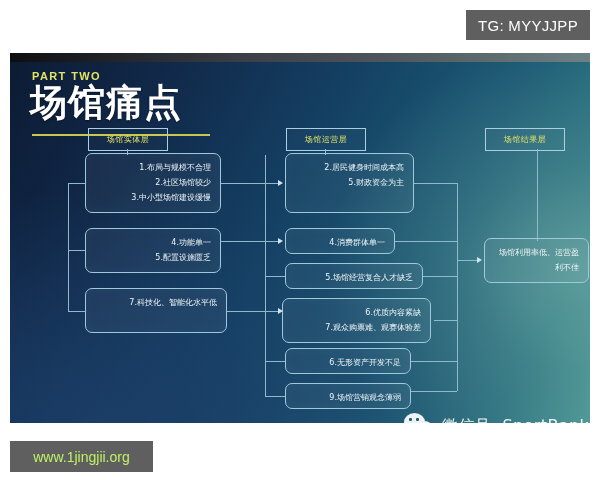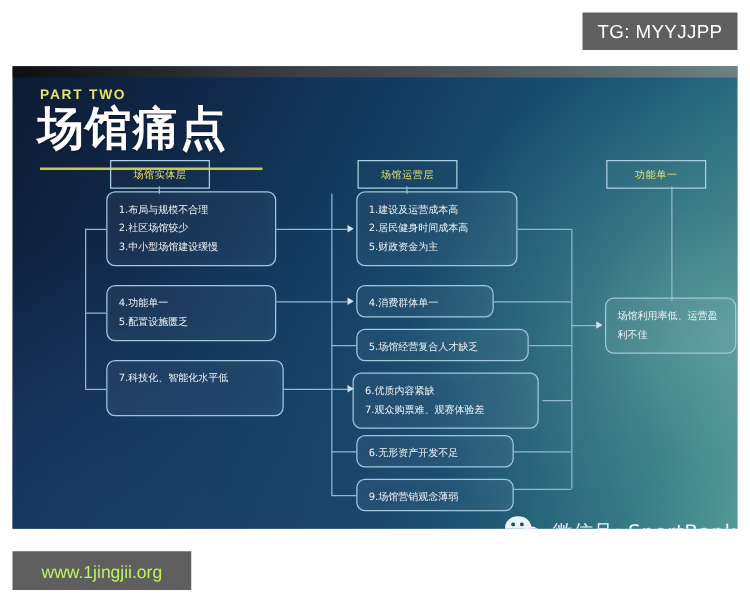--- a/index.html
+++ b/index.html
@@ -1,19 +1,19 @@
 <!DOCTYPE html>
 <html><head>
 <meta charset="utf-8">
 <style>
   html,body{margin:0;padding:0;background:#ffffff;}
   body{width:600px;height:480px;overflow:hidden;
        font-family:"Liberation Sans","DejaVu Sans",sans-serif;}
 
-  .page{position:relative;width:600px;height:480px;background:#fff;}
+  .page{position:relative;width:600px;height:480px;background:#fff;text-align:right;}
 
   
   .tg-tag{position:absolute;left:466px;top:10px;width:124px;height:30px;
           background:#5f5f5f;color:#fff;font-size:15px;letter-spacing:.3px;
           display:flex;align-items:center;justify-content:center;}
 
   
   .slide{position:absolute;left:10px;top:53px;width:580px;height:370px;
          overflow:hidden;
          background:
@@ -98,41 +98,40 @@
   <div class="tg-tag">TG: MYYJJPP</div>
 
   <div class="slide">
 
     <div class="part-two">PART TWO</div>
     <div class="main-title">场馆痛点</div>
     <div class="title-rule"></div>
 
     <div class="col-head ch2">场馆运营层</div>
     <div class="col-head ch1">场馆实体层</div>
-    <div class="col-head ch3">功能单一</div>
+    <div class="col-head ch3">场馆结果层</div>
 
     <div class="ln v" style="left:117px;top:96px;height:6px;"></div>
     <div class="ln v" style="left:315px;top:96px;height:6px;"></div>
     <div class="ln v" style="left:527px;top:96px;height:92px;"></div>
 
     <div class="node n1">
       <div>1.布局与规模不合理</div>
       <div>2.社区场馆较少</div>
       <div>3.中小型场馆建设缓慢</div>
     </div>
     <div class="node n2">
       <div>4.功能单一</div>
       <div>5.配置设施匮乏</div>
     </div>
     <div class="node n3">
       <div>7.科技化、智能化水平低</div>
     </div>
 
     <div class="node n4">
-      <div>1.建设及运营成本高</div>
       <div>2.居民健身时间成本高</div>
       <div>5.财政资金为主</div>
     </div>
     <div class="node n5">
       <div>4.消费群体单一</div>
     </div>
     <div class="node n6">
       <div>5.场馆经营复合人才缺乏</div>
     </div>
     <div class="node n7">

